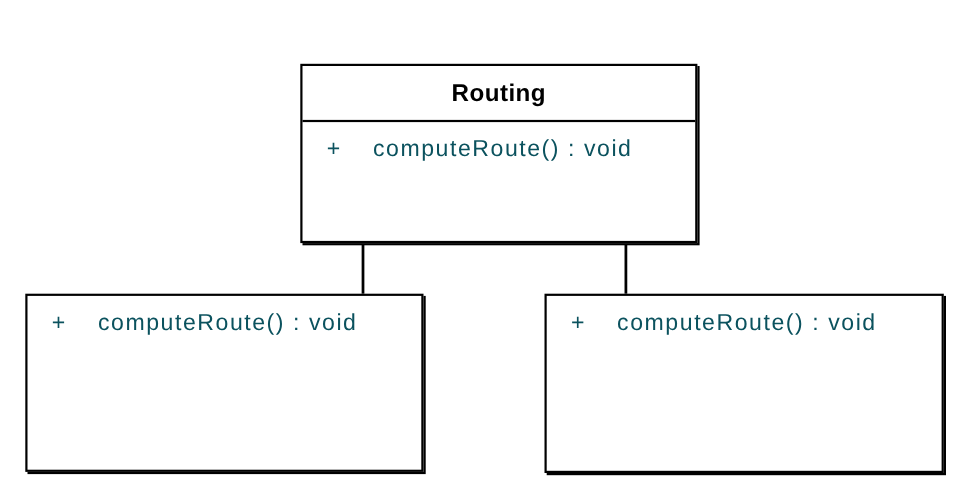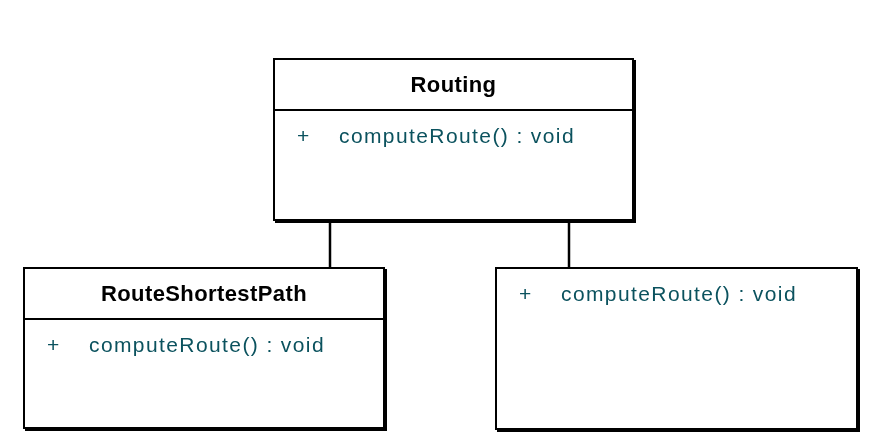--- a/index.html
+++ b/index.html
@@ -80,21 +80,20 @@
     <div class="uml-title">Routing</div>
     <div class="uml-methods" style="color: rgb(11, 82, 94);">
       <div class="method-row">
         <span class="method-vis">+</span>
         <span class="method-sig">computeRoute() : void</span>
       </div>
     </div>
   </div>
 
   <div class="uml-class" id="cls-path">
-    <div class="uml-title">RouteShortestPath</div>
     <div class="uml-methods" style="color: rgb(11, 82, 94);">
       <div class="method-row">
         <span class="method-vis">+</span>
         <span class="method-sig">computeRoute() : void</span>
       </div>
     </div>
   </div>
 
   <div class="uml-class" id="cls-timeway">
     <div class="uml-methods" style="color: rgb(11, 82, 94);">

